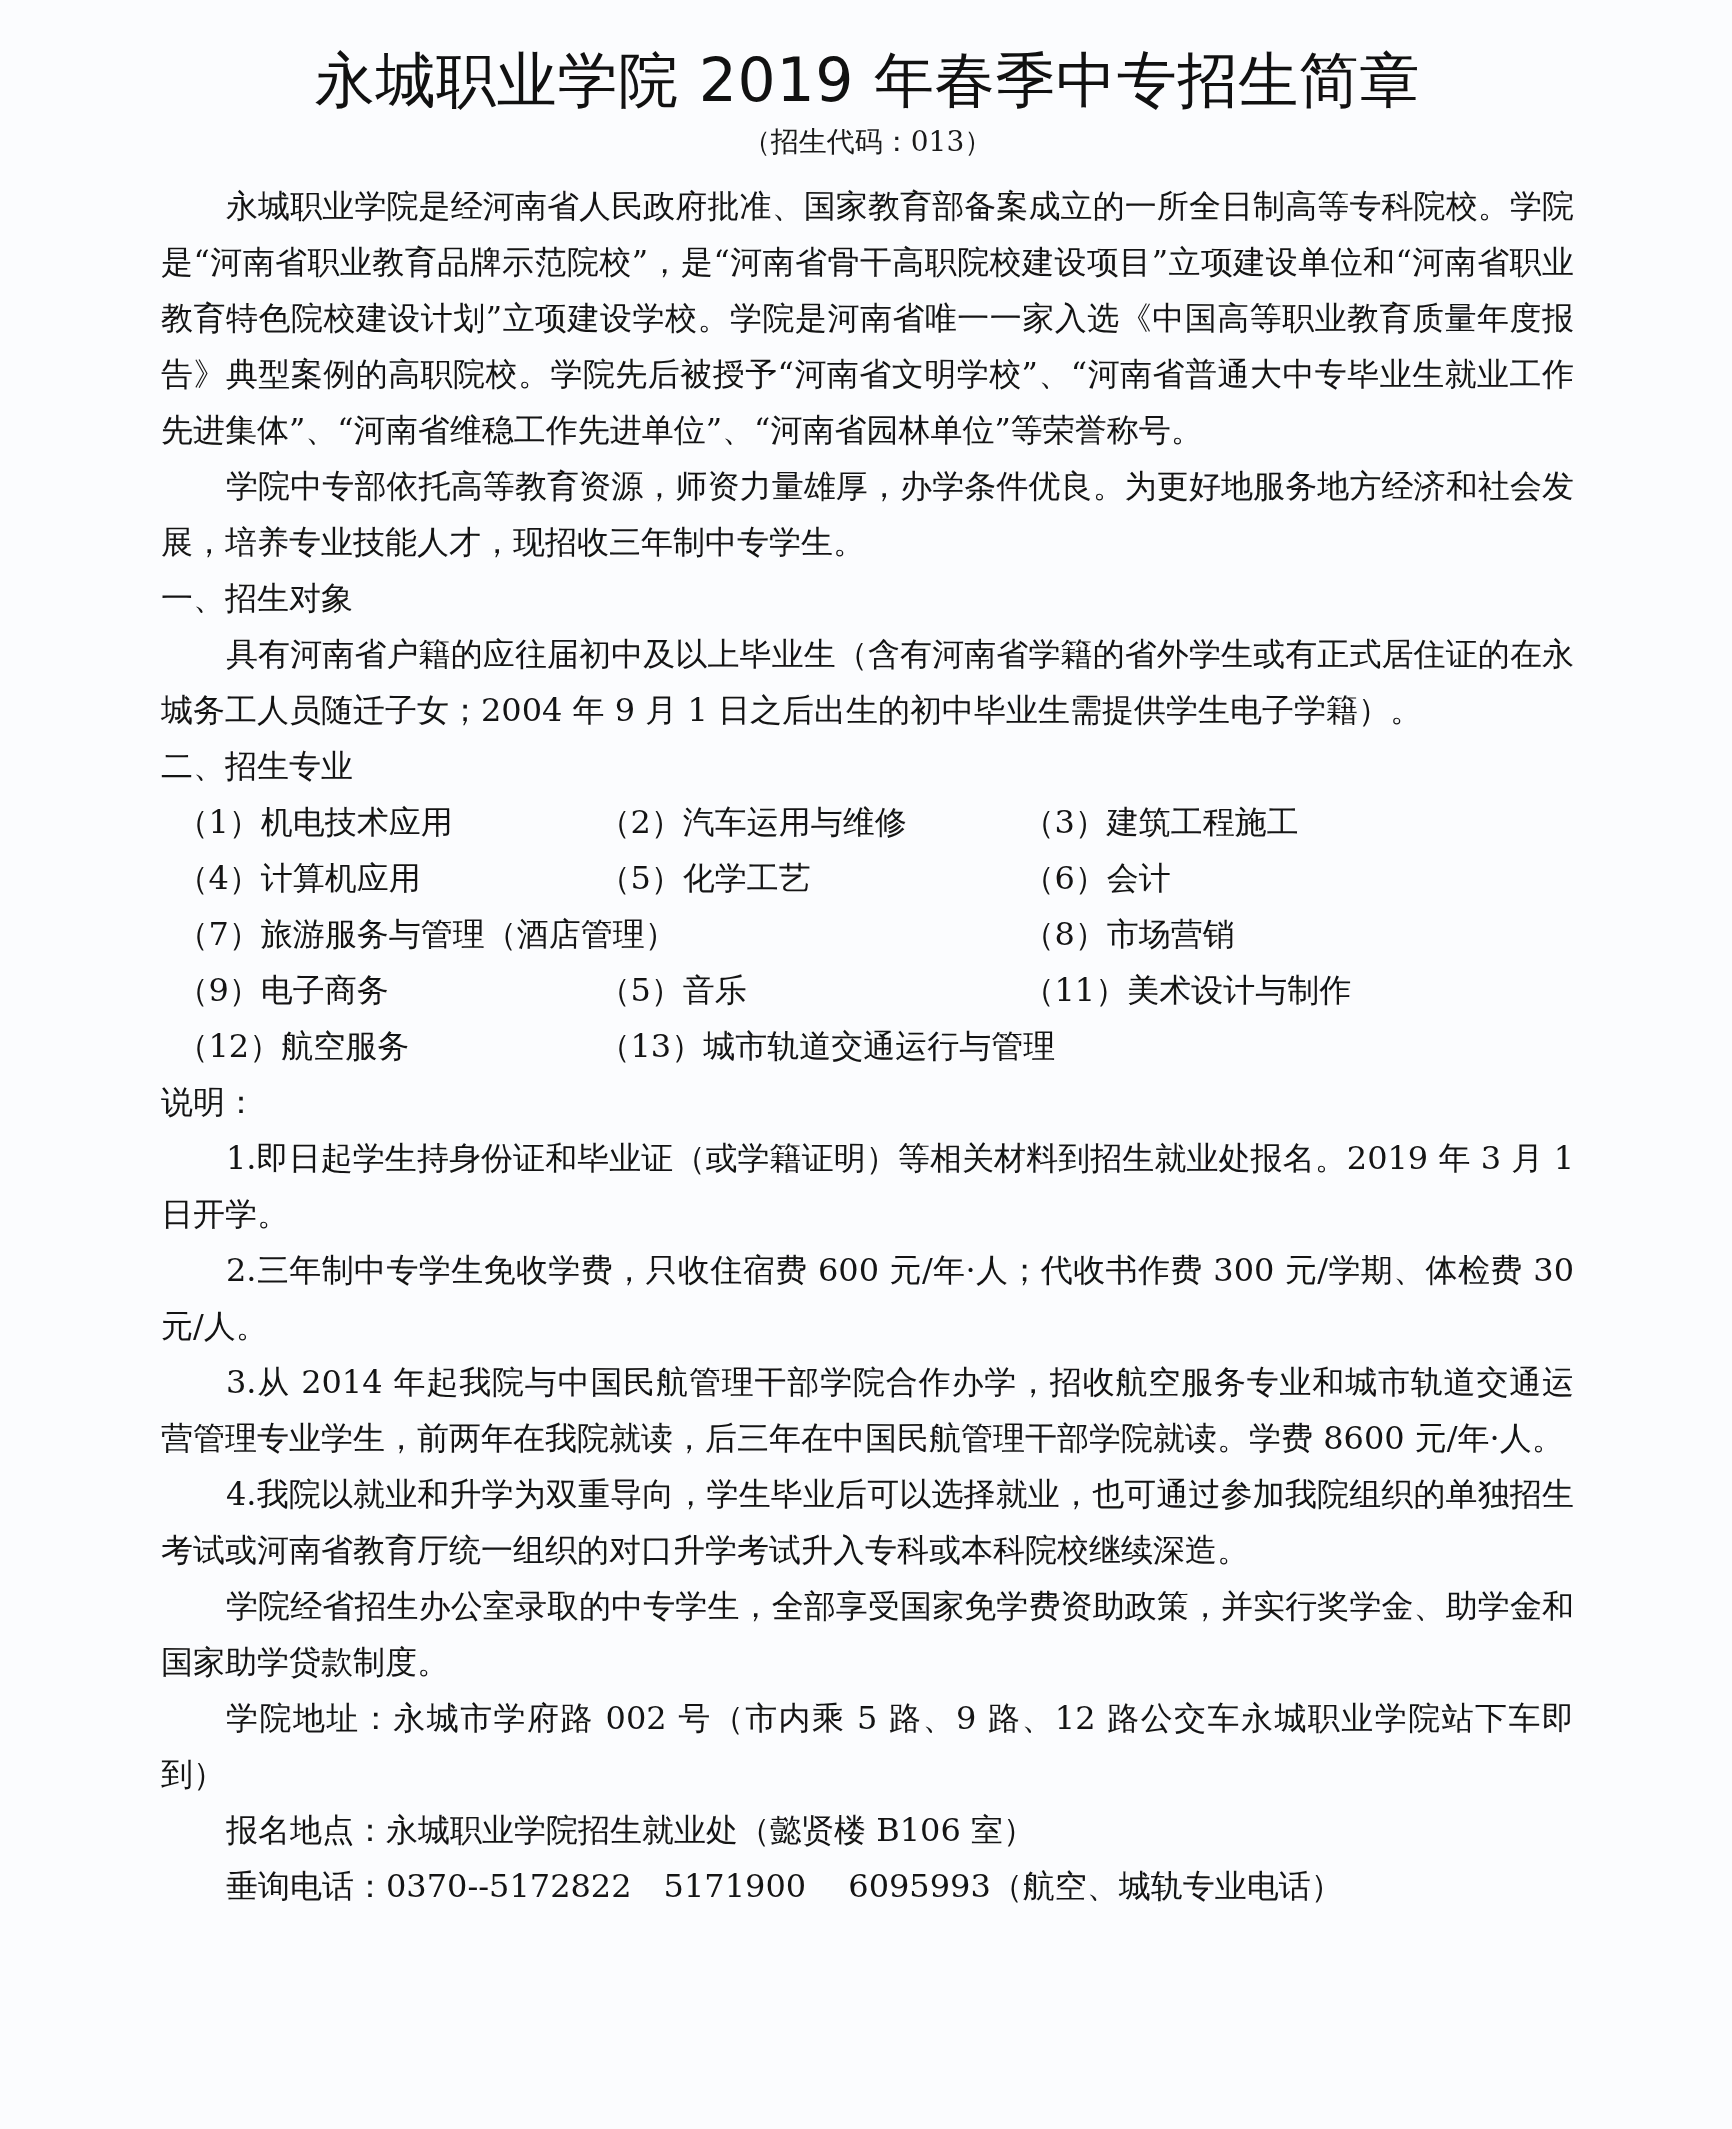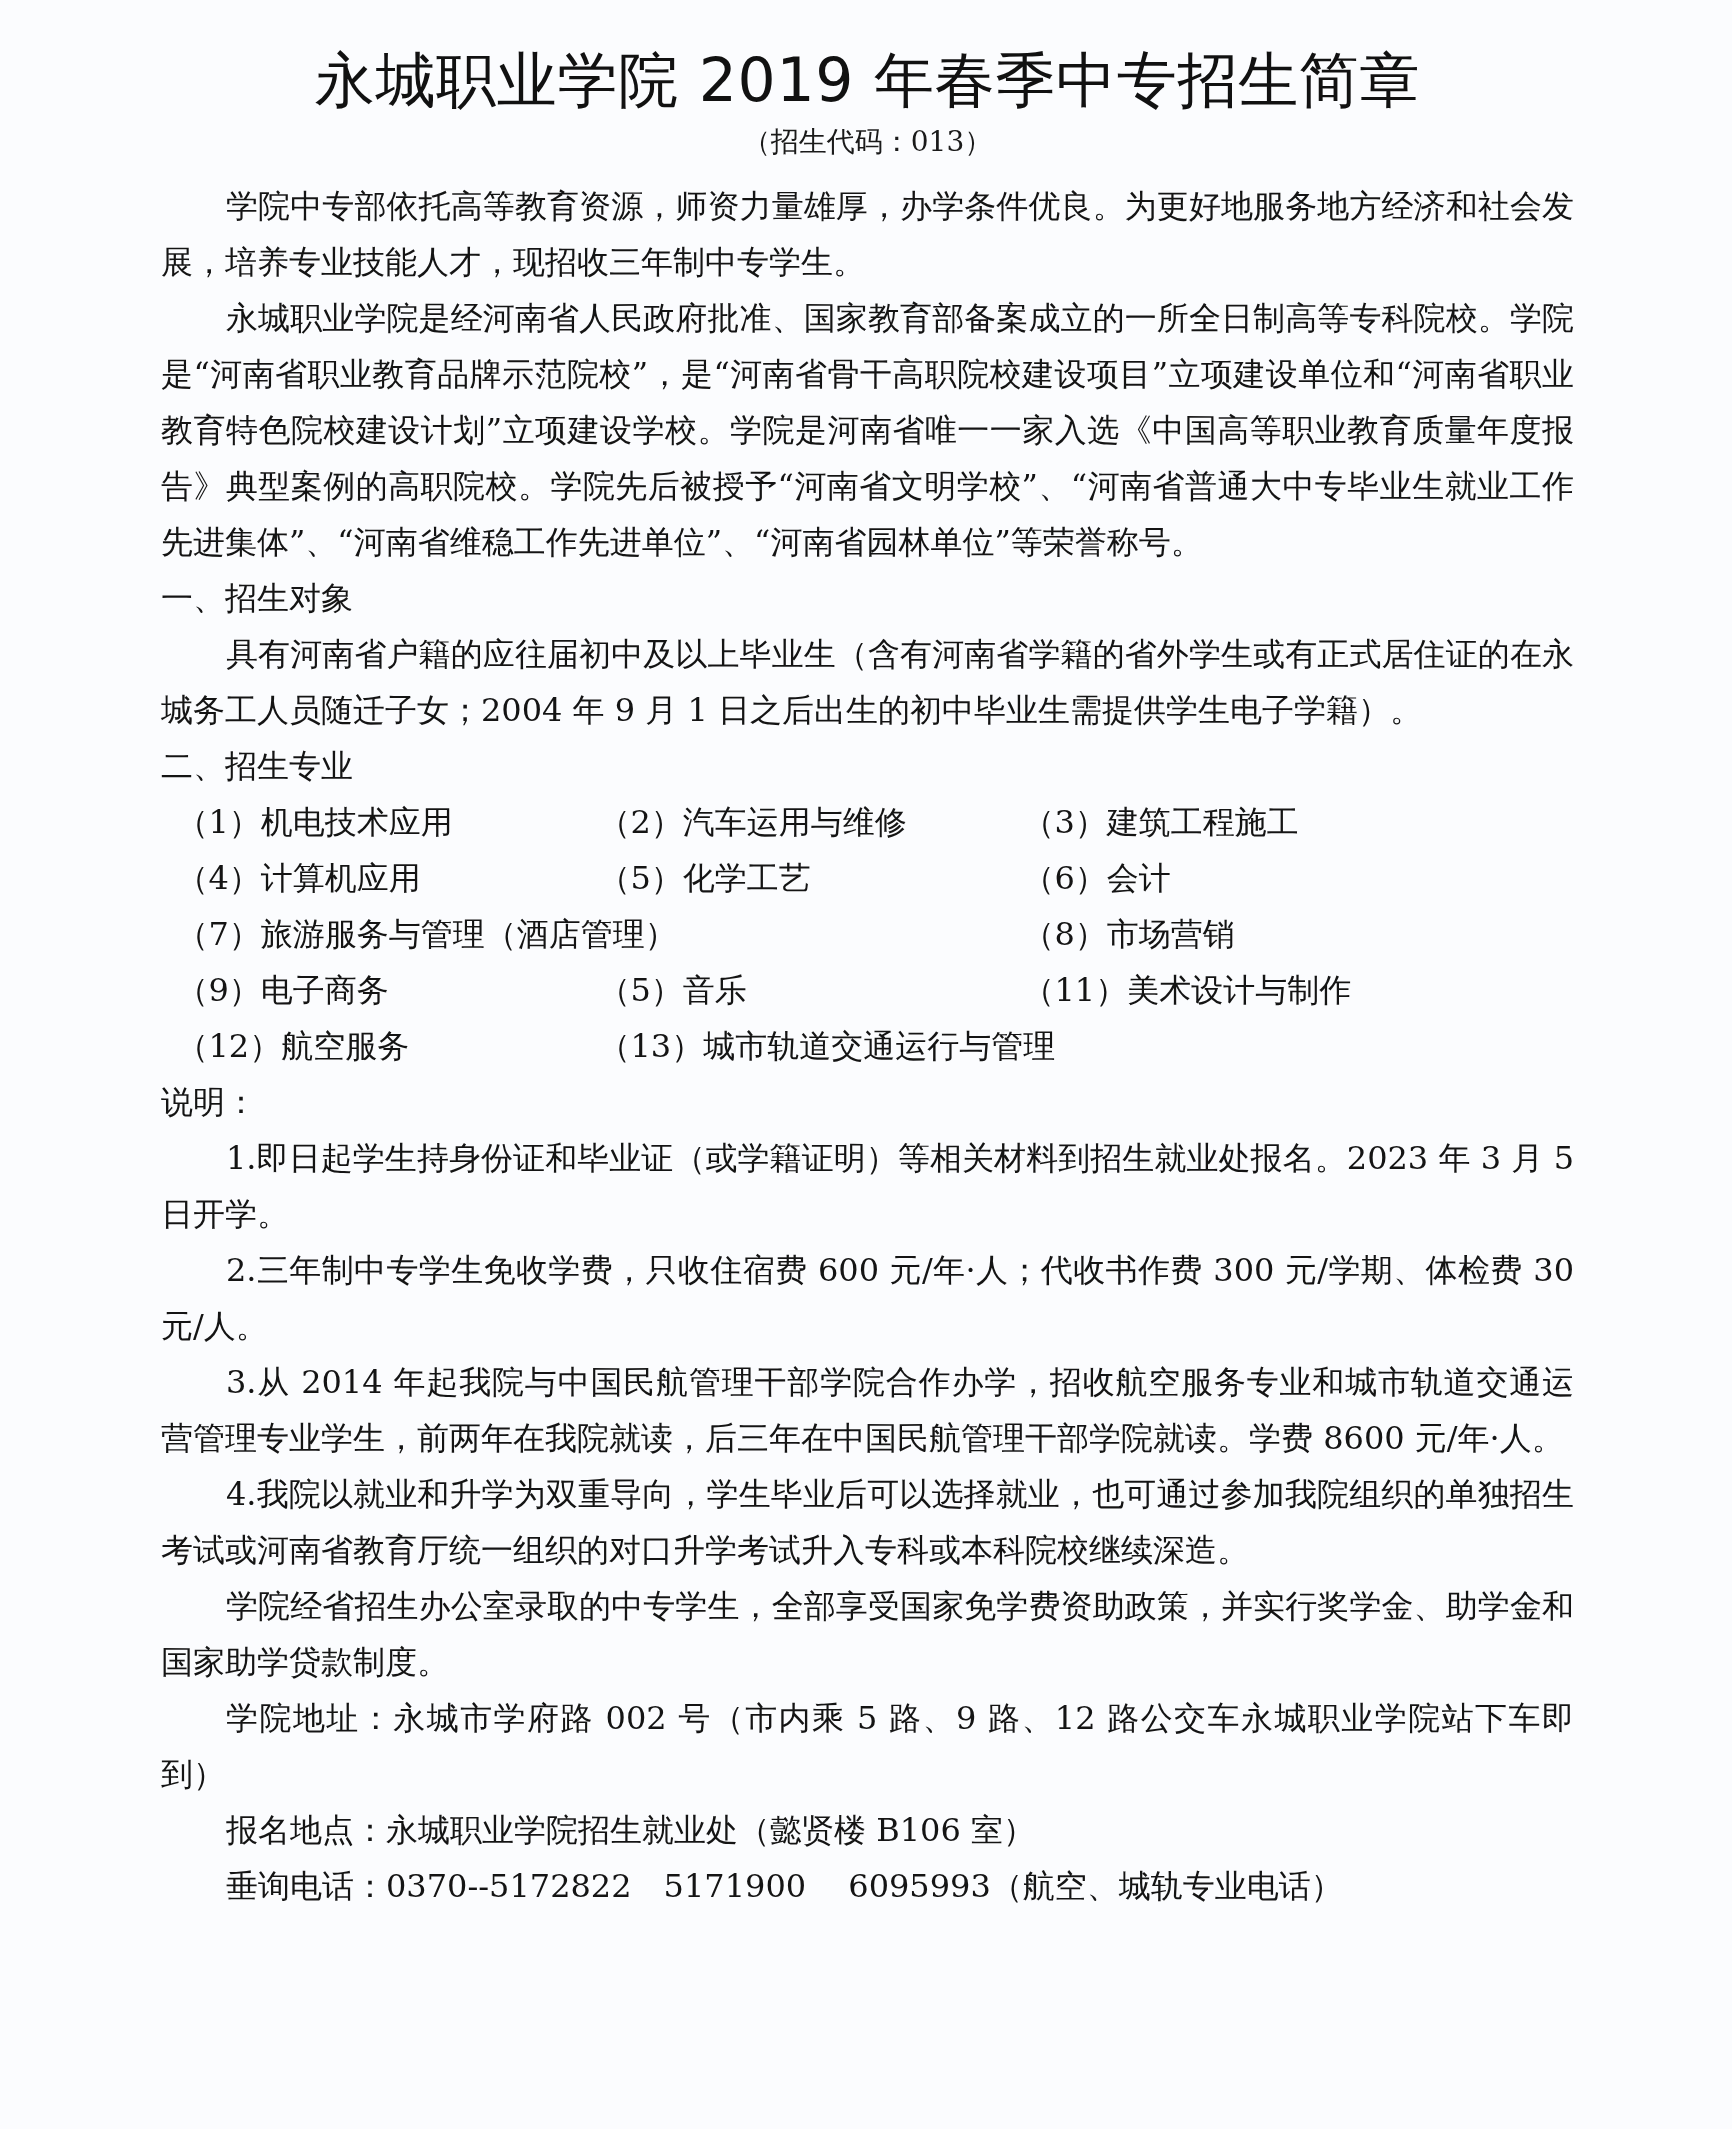--- a/index.html
+++ b/index.html
@@ -61,22 +61,22 @@
   .major.span2 { grid-column: span 2; }
 </style>
 </head>
 <body>
 
 <div class="page">
   <div class="title">永城职业学院 2019 年春季中专招生简章</div>
   <div class="subtitle">（招生代码：013）</div>
 
   <div class="body">
+    <p class="indent">永城职业学院是经河南省人民政府批准、国家教育部备案成立的一所全日制高等专科院校。学院是“河南省职业教育品牌示范院校”，是“河南省骨干高职院校建设项目”立项建设单位和“河南省职业教育特色院校建设计划”立项建设学校。学院是河南省唯一一家入选《中国高等职业教育质量年度报告》典型案例的高职院校。学院先后被授予“河南省文明学校”、“河南省普通大中专毕业生就业工作先进集体”、“河南省维稳工作先进单位”、“河南省园林单位”等荣誉称号。</p>
     <p class="indent">学院中专部依托高等教育资源，师资力量雄厚，办学条件优良。为更好地服务地方经济和社会发展，培养专业技能人才，现招收三年制中专学生。</p>
-    <p class="indent">永城职业学院是经河南省人民政府批准、国家教育部备案成立的一所全日制高等专科院校。学院是“河南省职业教育品牌示范院校”，是“河南省骨干高职院校建设项目”立项建设单位和“河南省职业教育特色院校建设计划”立项建设学校。学院是河南省唯一一家入选《中国高等职业教育质量年度报告》典型案例的高职院校。学院先后被授予“河南省文明学校”、“河南省普通大中专毕业生就业工作先进集体”、“河南省维稳工作先进单位”、“河南省园林单位”等荣誉称号。</p>
 
     <p class="section-heading">一、招生对象</p>
     <p class="indent">具有河南省户籍的应往届初中及以上毕业生（含有河南省学籍的省外学生或有正式居住证的在永城务工人员随迁子女；2004 年 9 月 1 日之后出生的初中毕业生需提供学生电子学籍）。</p>
 
     <p class="section-heading">二、招生专业</p>
     <div class="majors">
       <div class="major">（1）机电技术应用</div>
       <div class="major">（2）汽车运用与维修</div>
       <div class="major">（3）建筑工程施工</div>
       <div class="major">（4）计算机应用</div>
@@ -85,21 +85,21 @@
       <div class="major span2">（7）旅游服务与管理（酒店管理）</div>
       <div class="major">（8）市场营销</div>
       <div class="major">（9）电子商务</div>
       <div class="major">（5）音乐</div>
       <div class="major">（11）美术设计与制作</div>
       <div class="major">（12）航空服务</div>
       <div class="major span2">（13）城市轨道交通运行与管理</div>
     </div>
 
     <p class="section-heading">说明：</p>
-    <p class="indent">1.即日起学生持身份证和毕业证（或学籍证明）等相关材料到招生就业处报名。2023 年 3 月 5 日开学。</p>
+    <p class="indent">1.即日起学生持身份证和毕业证（或学籍证明）等相关材料到招生就业处报名。2019 年 3 月 1 日开学。</p>
     <p class="indent">2.三年制中专学生免收学费，只收住宿费 600 元/年·人；代收书作费 300 元/学期、体检费 30 元/人。</p>
     <p class="indent">3.从 2014 年起我院与中国民航管理干部学院合作办学，招收航空服务专业和城市轨道交通运营管理专业学生，前两年在我院就读，后三年在中国民航管理干部学院就读。学费 8600 元/年·人。</p>
     <p class="indent">4.我院以就业和升学为双重导向，学生毕业后可以选择就业，也可通过参加我院组织的单独招生考试或河南省教育厅统一组织的对口升学考试升入专科或本科院校继续深造。</p>
 
     <p class="indent">学院经省招生办公室录取的中专学生，全部享受国家免学费资助政策，并实行奖学金、助学金和国家助学贷款制度。</p>
     <p class="indent">学院地址：永城市学府路 002 号（市内乘 5 路、9 路、12 路公交车永城职业学院站下车即到）</p>
     <p class="indent">报名地点：永城职业学院招生就业处（懿贤楼 B106 室）</p>
     <p class="indent">垂询电话：0370--5172822　5171900　 6095993（航空、城轨专业电话）</p>
   </div>
 </div>

